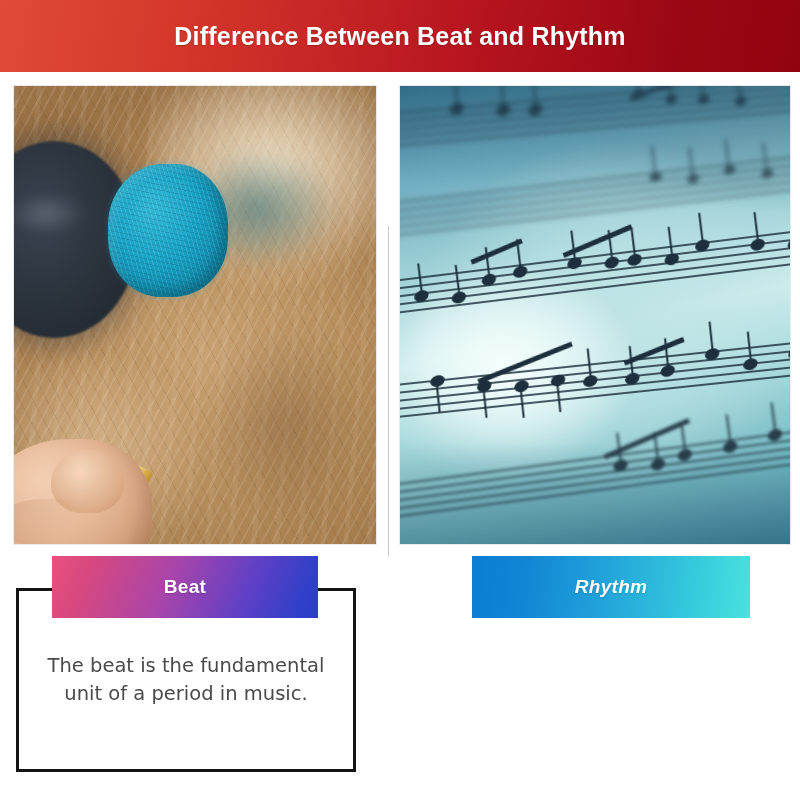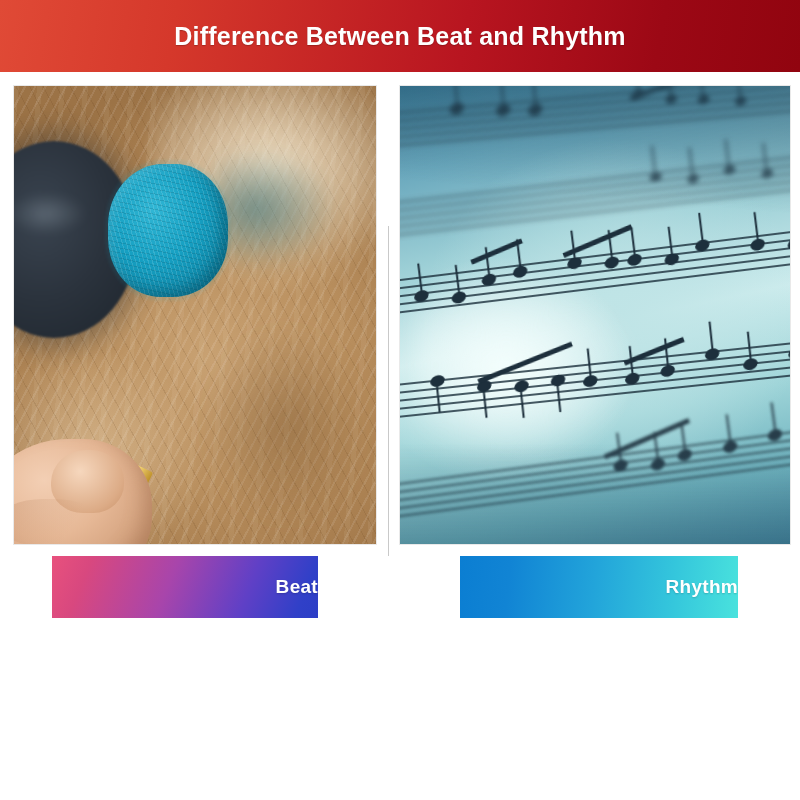--- a/index.html
+++ b/index.html
@@ -250,25 +250,25 @@
     transform: rotate(-16deg);
   }
 
   
   .chip {
     position: absolute;
     top: 556px;
     height: 62px;
     display: flex;
     align-items: center;
-    justify-content: flex-end;
+    justify-content: center;
     z-index: 4;
   }
   .chip-left  { left: 52px;  width: 266px; background: linear-gradient(112deg, #e8517d 0%, #d8487f 14%, #a845ab 44%, #6040c6 72%, #3040c8 92%, #2c3ec6 100%); }
-  .chip-right { left: 460px; width: 278px; background: linear-gradient(96deg, #0b7ed2 0%, #1184d4 18%, #22a4da 48%, #34c6dc 76%, #49e2dd 100%); }
+  .chip-right { left: 472px; width: 278px; background: linear-gradient(96deg, #0b7ed2 0%, #1184d4 18%, #22a4da 48%, #34c6dc 76%, #49e2dd 100%); font-style: italic; }
   .chip-label {
     color: #ffffff;
     font-size: 19px;
     font-weight: bold;
     letter-spacing: 0.3px;
     text-shadow: 0 1px 2px rgba(0,0,0,0.18);
   }
 
   
   .desc-box {
@@ -480,20 +480,23 @@
           <div class="note" style="left:86%; top:-4px;">
               <div class="stem"></div>
             </div>
         </div>
 
         <div class="sheet-vignette"></div>
       </div>
     </div>
   </div>
 
+  <div class="desc-box desc-left">
+    <p class="desc-text">The beat is the fundamental unit of a period in music.</p>
+  </div>
 
 
   <div class="chip chip-left">
     <span class="chip-label">Beat</span>
   </div>
 
   <div class="chip chip-right">
     <span class="chip-label">Rhythm</span>
   </div>
 

